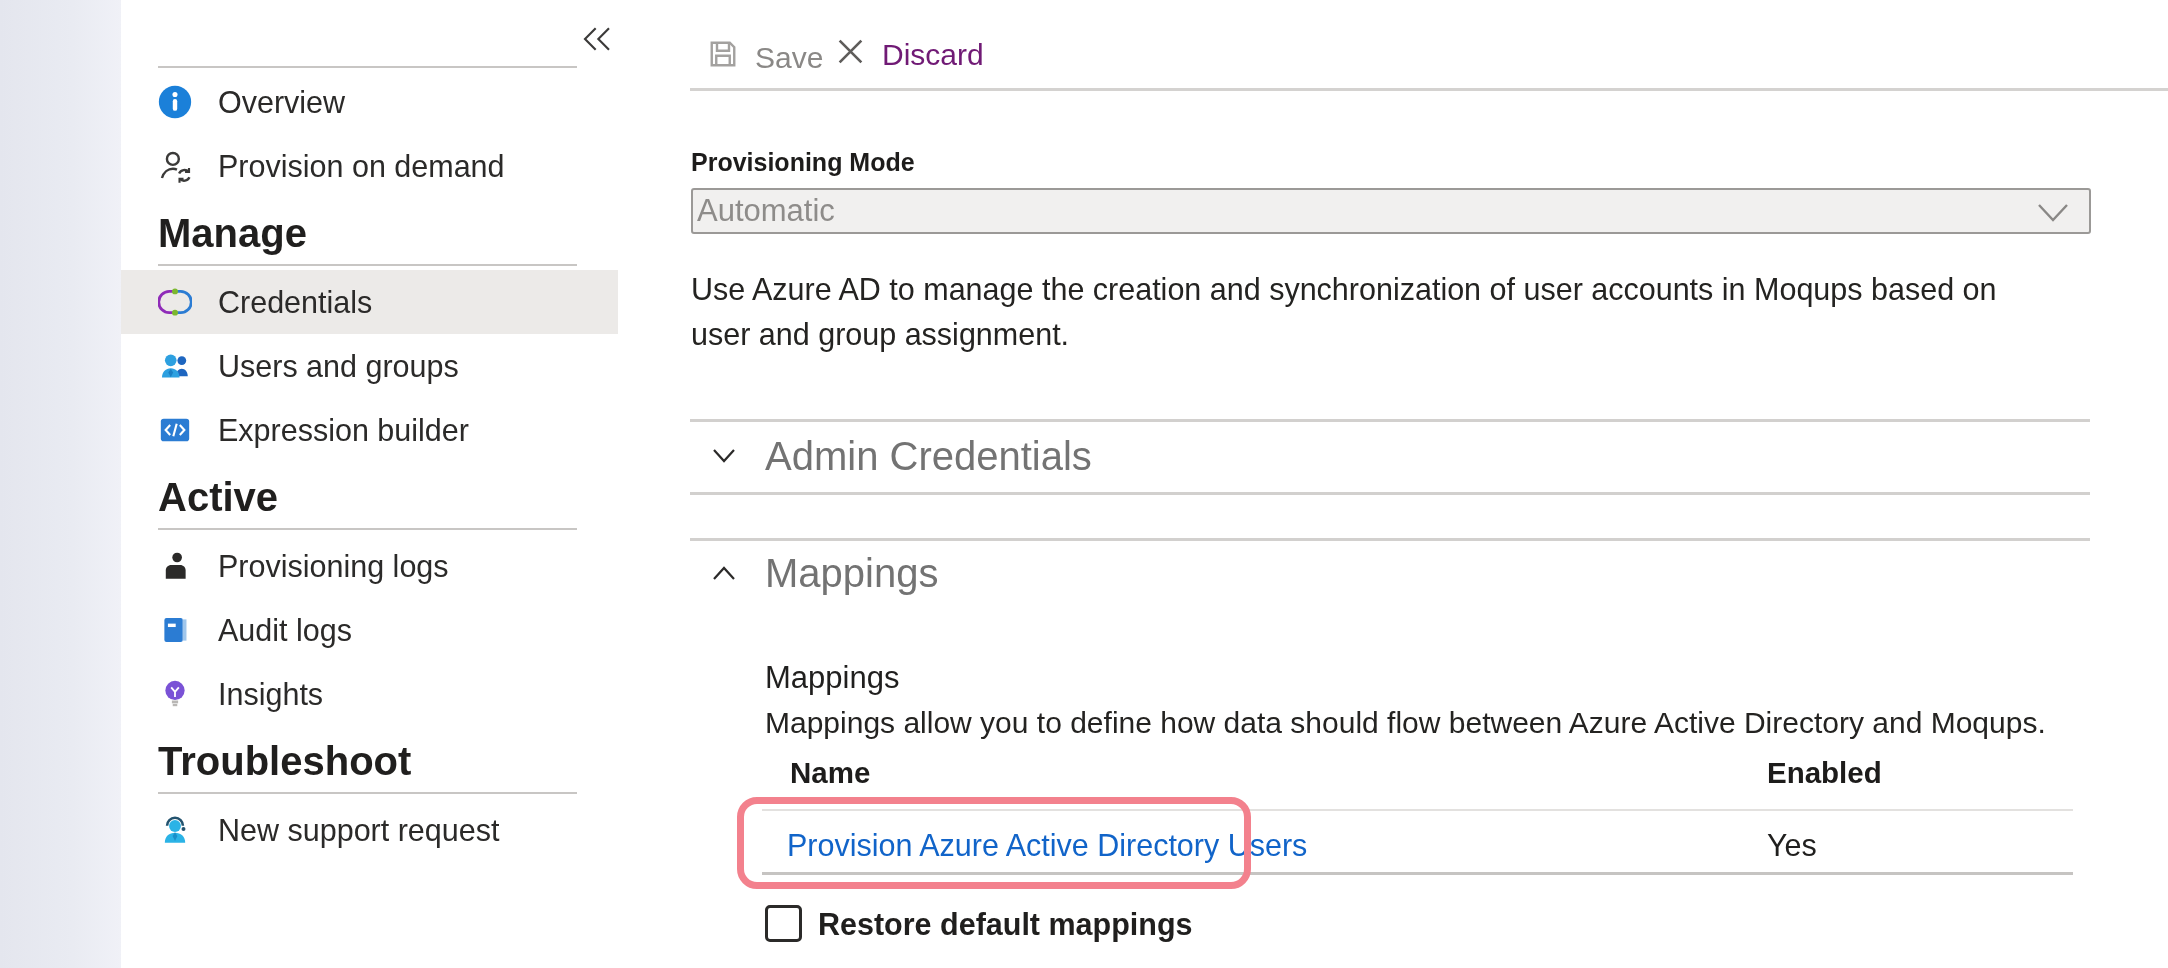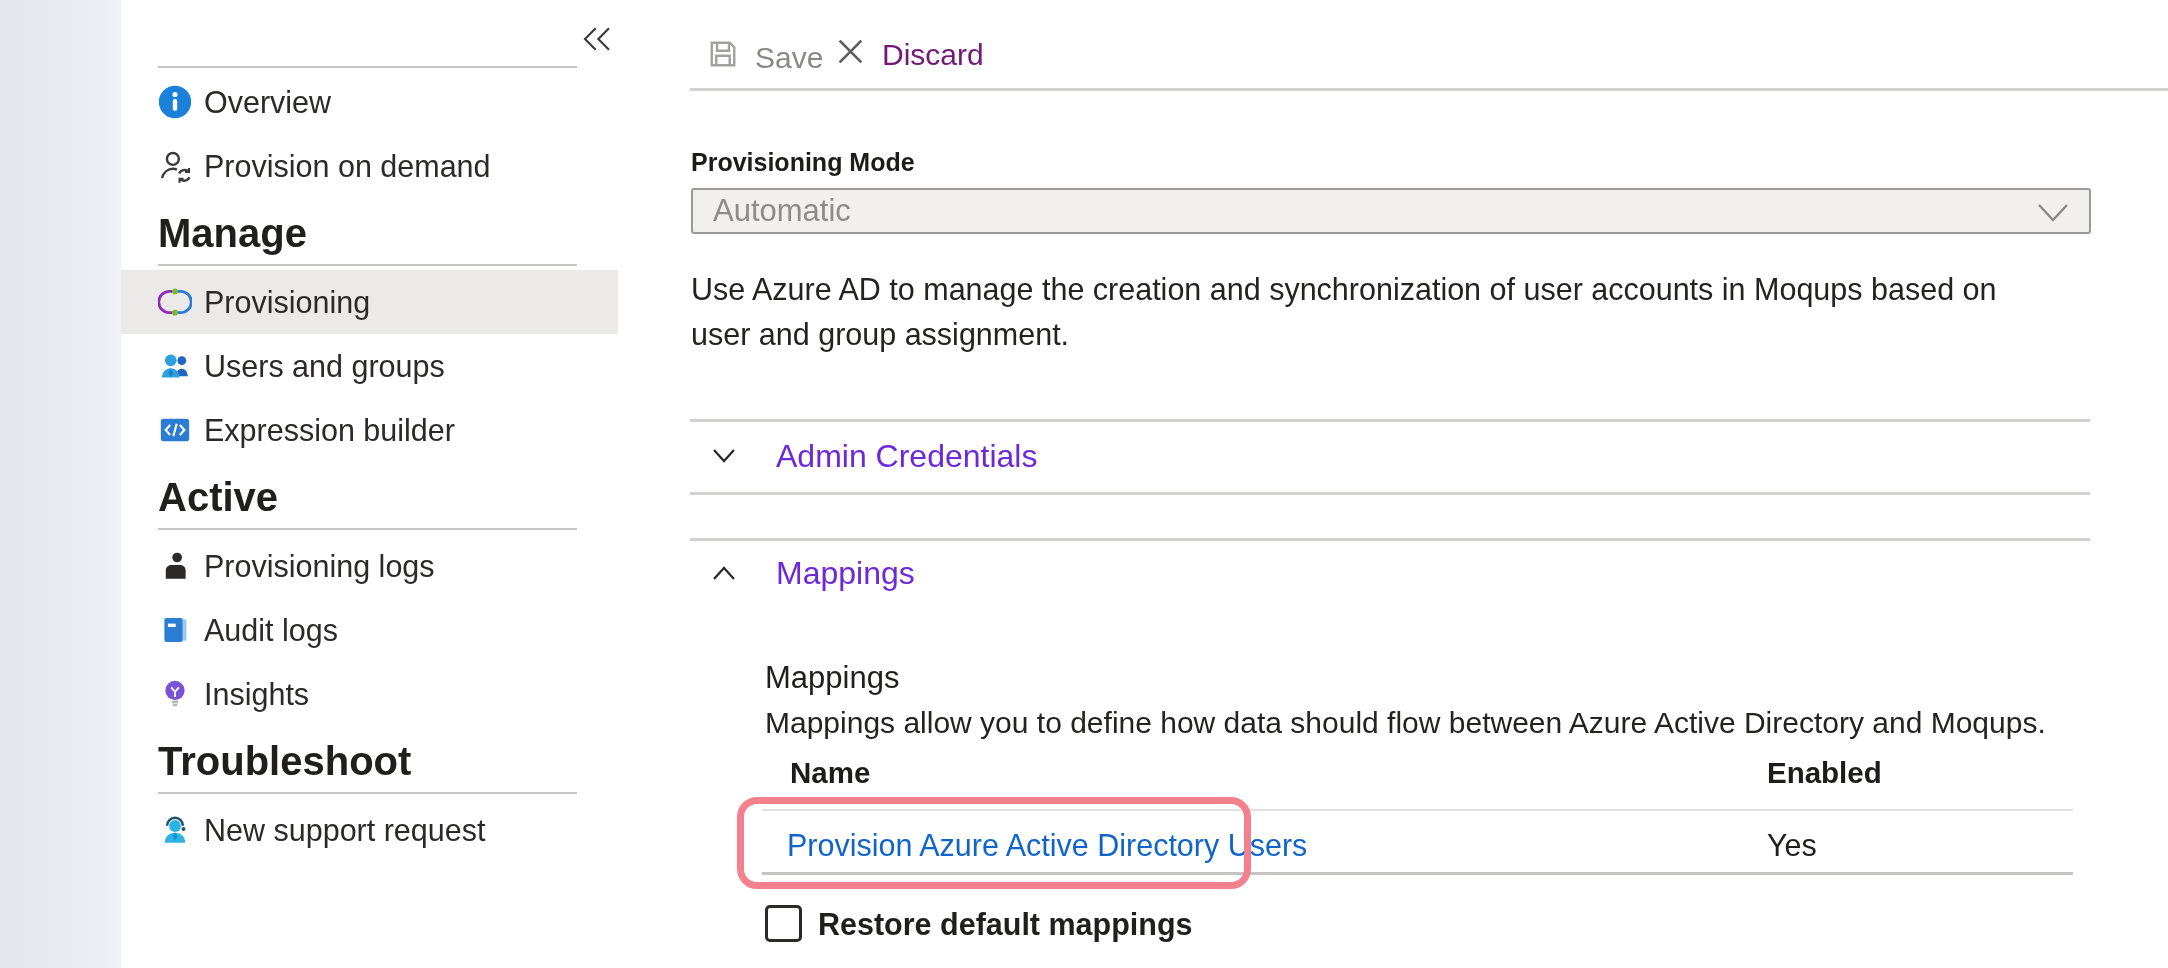--- a/index.html
+++ b/index.html
@@ -19,21 +19,21 @@
     background:linear-gradient(to right,#e4e6ee 0%,#e9ebf2 60%,#f0f1f7 100%);
   }
 
   
   .sidebar { position:absolute; left:121px; top:0; width:529px; height:968px; background:#fff; }
   .collapse-btn { position:absolute; left:458px; top:24px; width:36px; height:32px;
     display:flex; align-items:center; justify-content:center; cursor:pointer; background:none; border:none; }
   .sidebar-top-sep { position:absolute; left:37px; top:66px; width:419px; border-top:2px solid #c8c6c4; }
   .nav { position:absolute; left:0; top:70px; width:529px; }
   .nav-item {
-    height:64px; display:flex; align-items:center; padding-left:37px; gap:12px;
+    height:64px; display:flex; align-items:center; padding-left:37px; gap:26px;
     font-size:30.5px; color:#2b2a29; cursor:pointer;
   }
   .nav-item.selected { background:#eceae8; width:497px; }
   .nav-header {
     height:46px; margin-top:12px; padding-left:37px; display:flex; align-items:center;
     font-size:40px; font-weight:bold; color:#201f1e;
   }
   .nav-sep { margin:8px 0 4px 37px; width:419px; border-top:2px solid #c8c6c4; height:0; }
   .nav-icon { width:34px; height:34px; display:flex; align-items:center; justify-content:center; flex:0 0 34px; }
 
@@ -43,34 +43,34 @@
   .toolbar-btn { position:absolute; top:36px; display:flex; align-items:center; cursor:pointer; background:none; border:none;
     font-family:inherit; font-size:30px; }
   .btn-save { left:15px; gap:14px; color:#8a8886; }
   .btn-discard { left:145px; gap:16px; color:#701a75; }
   .toolbar-sep { position:absolute; left:0; right:0; top:88px; border-top:3px solid #d4d2d0; }
 
   .pm-label { position:absolute; left:1px; top:148px; font-size:25px; font-weight:600; color:#1d1c1b; }
   .pm-select {
     position:absolute; left:1px; top:188px; width:1400px; height:46px;
     background:#f1f0ef; border:2px solid #9b9997; border-radius:3px;
-    display:flex; align-items:center; padding-left:20px; cursor:default;
+    display:flex; align-items:center; padding-left:4px; cursor:default;
   }
   .pm-select .value { font-size:31px; color:#8e8c8a; }
   .pm-chevron { position:absolute; right:20px; top:13px; }
 
   .desc { position:absolute; left:1px; top:267px; width:1345px; font-size:30.5px; line-height:45px; color:#242321; }
 
   .hsep { position:absolute; left:0; width:1400px; border-top:3px solid #d2d0ce; }
   .sep-a { top:419px; } .sep-b { top:492px; } .sep-c { top:538px; }
 
   .acc-row { position:absolute; left:0; height:44px; width:1400px; display:flex; align-items:center; cursor:pointer; }
   .acc-admin { top:434px; } .acc-mappings { top:551px; }
   .acc-chevron { margin-left:22px; width:24px; display:flex; }
-  .acc-title { margin-left:40px; font-size:32px; color:#6d28d9; }
+  .acc-title { margin-left:29px; font-size:40px; color:#737373; }
 
   .m-sub  { position:absolute; left:75px; top:660px; font-size:31px; color:#201f1e; }
   .m-desc { position:absolute; left:75px; top:706px; font-size:30px; color:#242321; }
 
   .col-hdr { position:absolute; top:756px; font-size:29.5px; font-weight:bold; color:#1d1c1b; }
   .col-name { left:100px; } .col-enabled { left:1077px; }
 
   .tline { position:absolute; left:72px; width:1311px; }
   .tline-top { top:809px; border-top:2px solid #e3e1df; }
   .tline-bottom { top:872px; border-top:3px solid #c6c4c2; }
@@ -137,21 +137,21 @@
 
     <div class="nav-item selected">
       <span class="nav-icon">
         <svg width="34" height="34" viewBox="0 0 24 24" fill="none">
           <path d="M10.5 19.5H8a7.5 7.5 0 0 1 0-15h2.5" stroke="#8f2bb8" stroke-width="2"></path>
           <path d="M13.5 4.5H16a7.5 7.5 0 0 1 0 15h-2.5" stroke="#2b7cd3" stroke-width="2"></path>
           <circle cx="12" cy="4.5" r="2.1" fill="#7cb82f"></circle>
           <circle cx="12" cy="19.5" r="2.1" fill="#7cb82f"></circle>
         </svg>
       </span>
-      <span>Provisioning</span>
+      <span>Credentials</span>
     </div>
 
     <div class="nav-item">
       <span class="nav-icon">
         <svg width="34" height="34" viewBox="0 0 24 24">
           <circle cx="16.8" cy="8.2" r="3.1" fill="#1e66c0"></circle>
           <path d="M12.6 19.3c0-3.2 1.9-5.3 4.2-5.3s4.2 2.1 4.2 5.3z" fill="#1e66c0"></path>
           <circle cx="9" cy="8" r="4.1" fill="#2da0e0"></circle>
           <path d="M2.8 20.2c0-4.2 2.8-6.7 6.2-6.7s6.2 2.5 6.2 6.7z" fill="#2da0e0"></path>
           <path d="M9 14.2l1.7 2.4L9 20l-1.7-3.4z" fill="#1b7fc4"></path>

